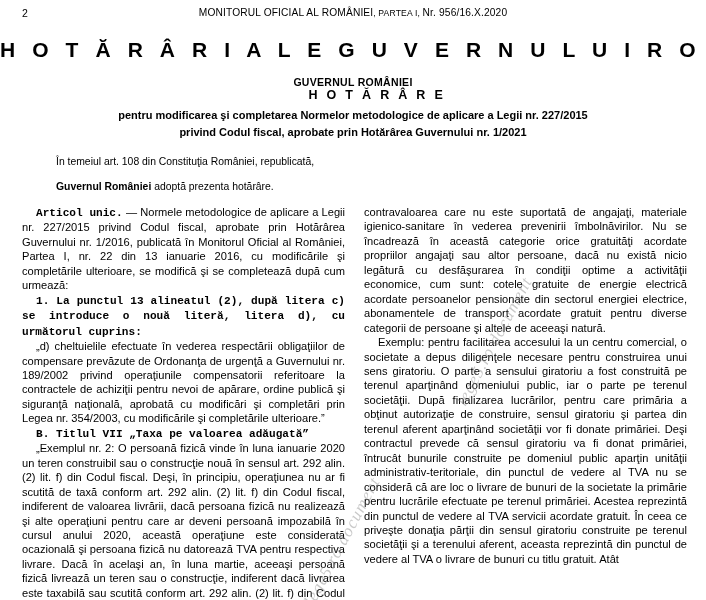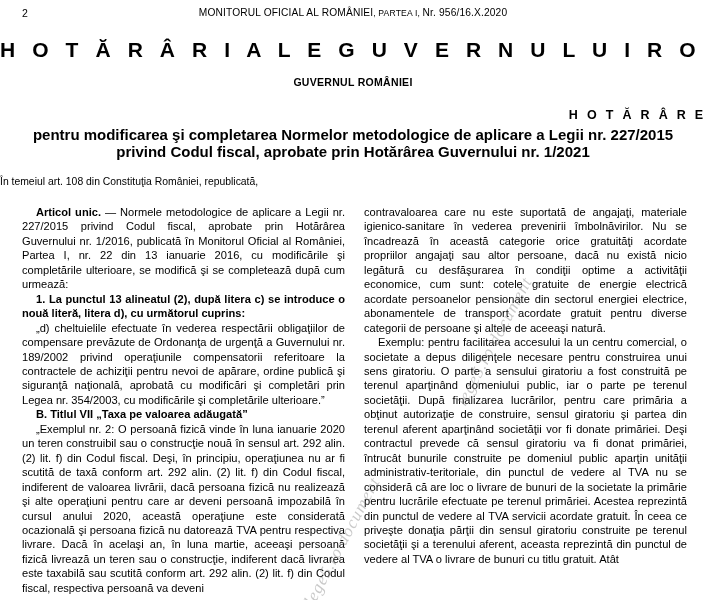--- a/index.html
+++ b/index.html
@@ -59,39 +59,39 @@
   .subbanner {
     text-align: center;
     font-size: 10.5px;
     font-weight: bold;
     letter-spacing: 0.3px;
     margin-top: 14px;
   }
 
   
   .act-type {
-    text-align: right;
+    text-align: center;
     font-size: 12.5px;
     font-weight: bold;
     letter-spacing: 2.8px;
-    margin-top: 20px;
     padding-left: 48px;
   }
   .act-title {
     text-align: center;
-    font-size: 15px;
+    font-size: 11px;
     font-weight: bold;
     line-height: 16.5px;
     margin-top: 5px;
     padding: 0 26px;
   }
 
   
   .preamble {
     margin-top: 15px;
+    padding-left: 56px;
     font-size: 10.4px;
     line-height: 13px;
   }
   .preamble .p2 {
     margin-top: 12px;
   }
   .preamble b {
     font-weight: bold;
   }
 
@@ -113,20 +113,21 @@
     hyphens: none;
   }
   .col p {
     margin: 0;
   }
   .col p.ind {
     text-indent: 14px;
   }
   .col b {
     font-weight: bold;
+    font-family: Liberation Mono, monospace;
   }
 
   
   .watermark {
     position: absolute;
     top: 0;
     left: 0;
     width: 706px;
     height: 600px;
     pointer-events: none;
@@ -158,20 +159,21 @@
   </div>
 
   <div class="banner">H O T Ă R Â R I   A L E   G U V E R N U L U I   R O M Â N I E I</div>
   <div class="subbanner">GUVERNUL ROMÂNIEI</div>
 
   <div class="act-type">H O T Ă R Â R E</div>
   <div class="act-title"><span>pentru modificarea şi completarea Normelor metodologice de aplicare a Legii nr. 227/2015</span><br><span>privind Codul fiscal, aprobate prin Hotărârea Guvernului nr. 1/2021</span></div>
 
   <div class="preamble">
     <div class="p1">În temeiul art. 108 din Constituţia României, republicată,</div>
+    <div class="p2"><b>Guvernul României</b><span> adoptă prezenta hotărâre.</span></div>
   </div>
 
   <div class="body-cols">
 
     <div class="col">
       <p class="ind"><b>Articol unic.</b><span> — </span><span>Normele metodologice de aplicare a Legii nr. 227/2015 privind Codul fiscal, aprobate prin Hotărârea Guvernului nr. 1/2016, publicată în Monitorul Oficial al României, Partea I, nr. 22 din 13 ianuarie 2016, cu modificările şi completările ulterioare, se modifică şi se completează după cum urmează:</span></p>
       <p class="ind"><b>1. La punctul 13 alineatul (2), după litera c) se introduce o nouă literă, litera d), cu următorul cuprins:</b></p>
       <p class="ind">„d) cheltuielile efectuate în vederea respectării obligaţiilor de compensare prevăzute de Ordonanţa de urgenţă a Guvernului nr. 189/2002 privind operaţiunile compensatorii referitoare la contractele de achiziţii pentru nevoi de apărare, ordine publică şi siguranţă naţională, aprobată cu modificări şi completări prin Legea nr. 354/2003, cu modificările şi completările ulterioare.”</p>
       <p class="ind"><b>B. Titlul VII „Taxa pe valoarea adăugată”</b></p>
       <p class="ind">„Exemplul nr. 2: O persoană fizică vinde în luna ianuarie 2020 un teren construibil sau o construcţie nouă în sensul art. 292 alin. (2) lit. f) din Codul fiscal. Deşi, în principiu, operaţiunea nu ar fi scutită de taxă conform art. 292 alin. (2) lit. f) din Codul fiscal, indiferent de valoarea livrării, dacă persoana fizică nu realizează şi alte operaţiuni pentru care ar deveni persoană impozabilă în cursul anului 2020, această operaţiune este considerată ocazională şi persoana fizică nu datorează TVA pentru respectiva livrare. Dacă în acelaşi an, în luna martie, aceeaşi persoană fizică livrează un teren sau o construcţie, indiferent dacă livrarea este taxabilă sau scutită conform art. 292 alin. (2) lit. f) din Codul fiscal, respectiva persoană va deveni</p>

